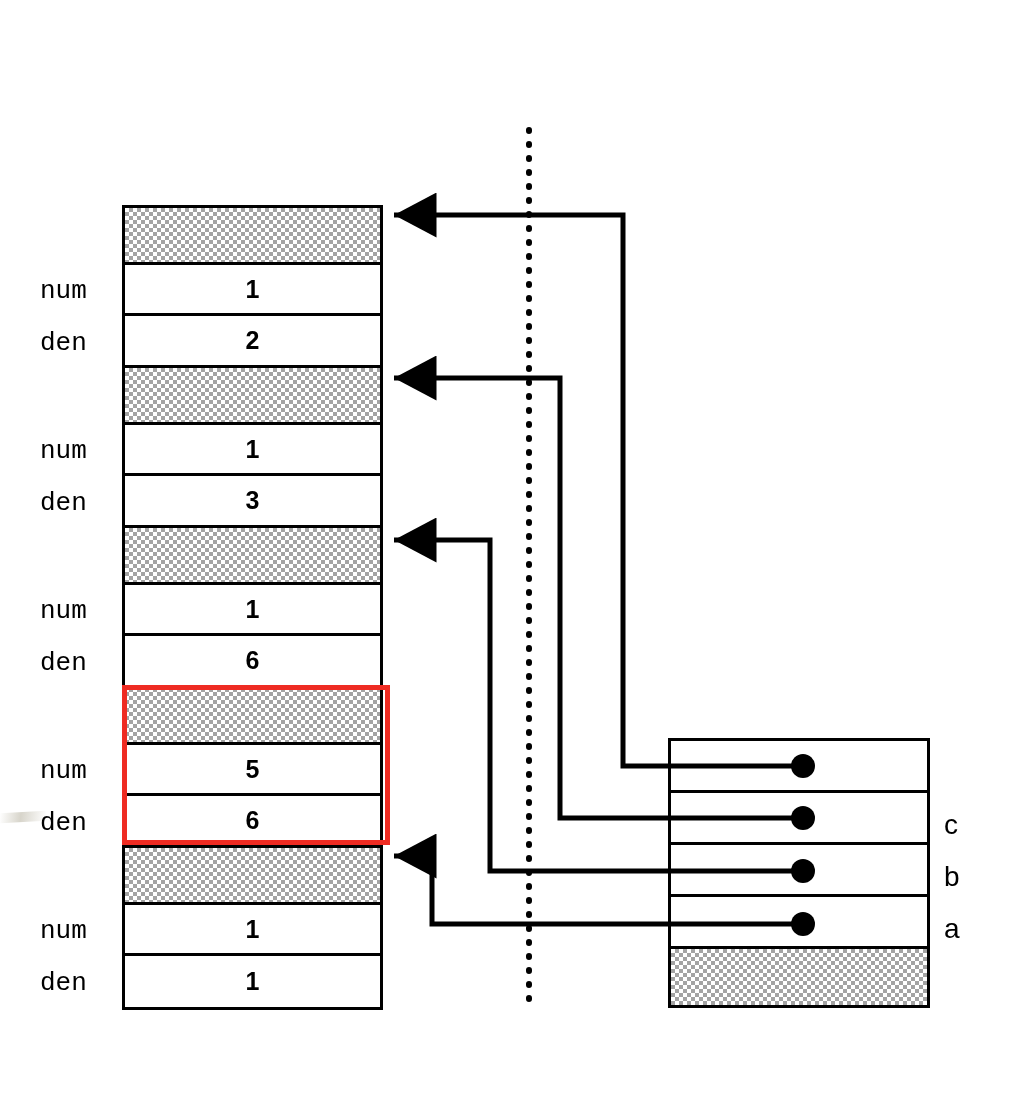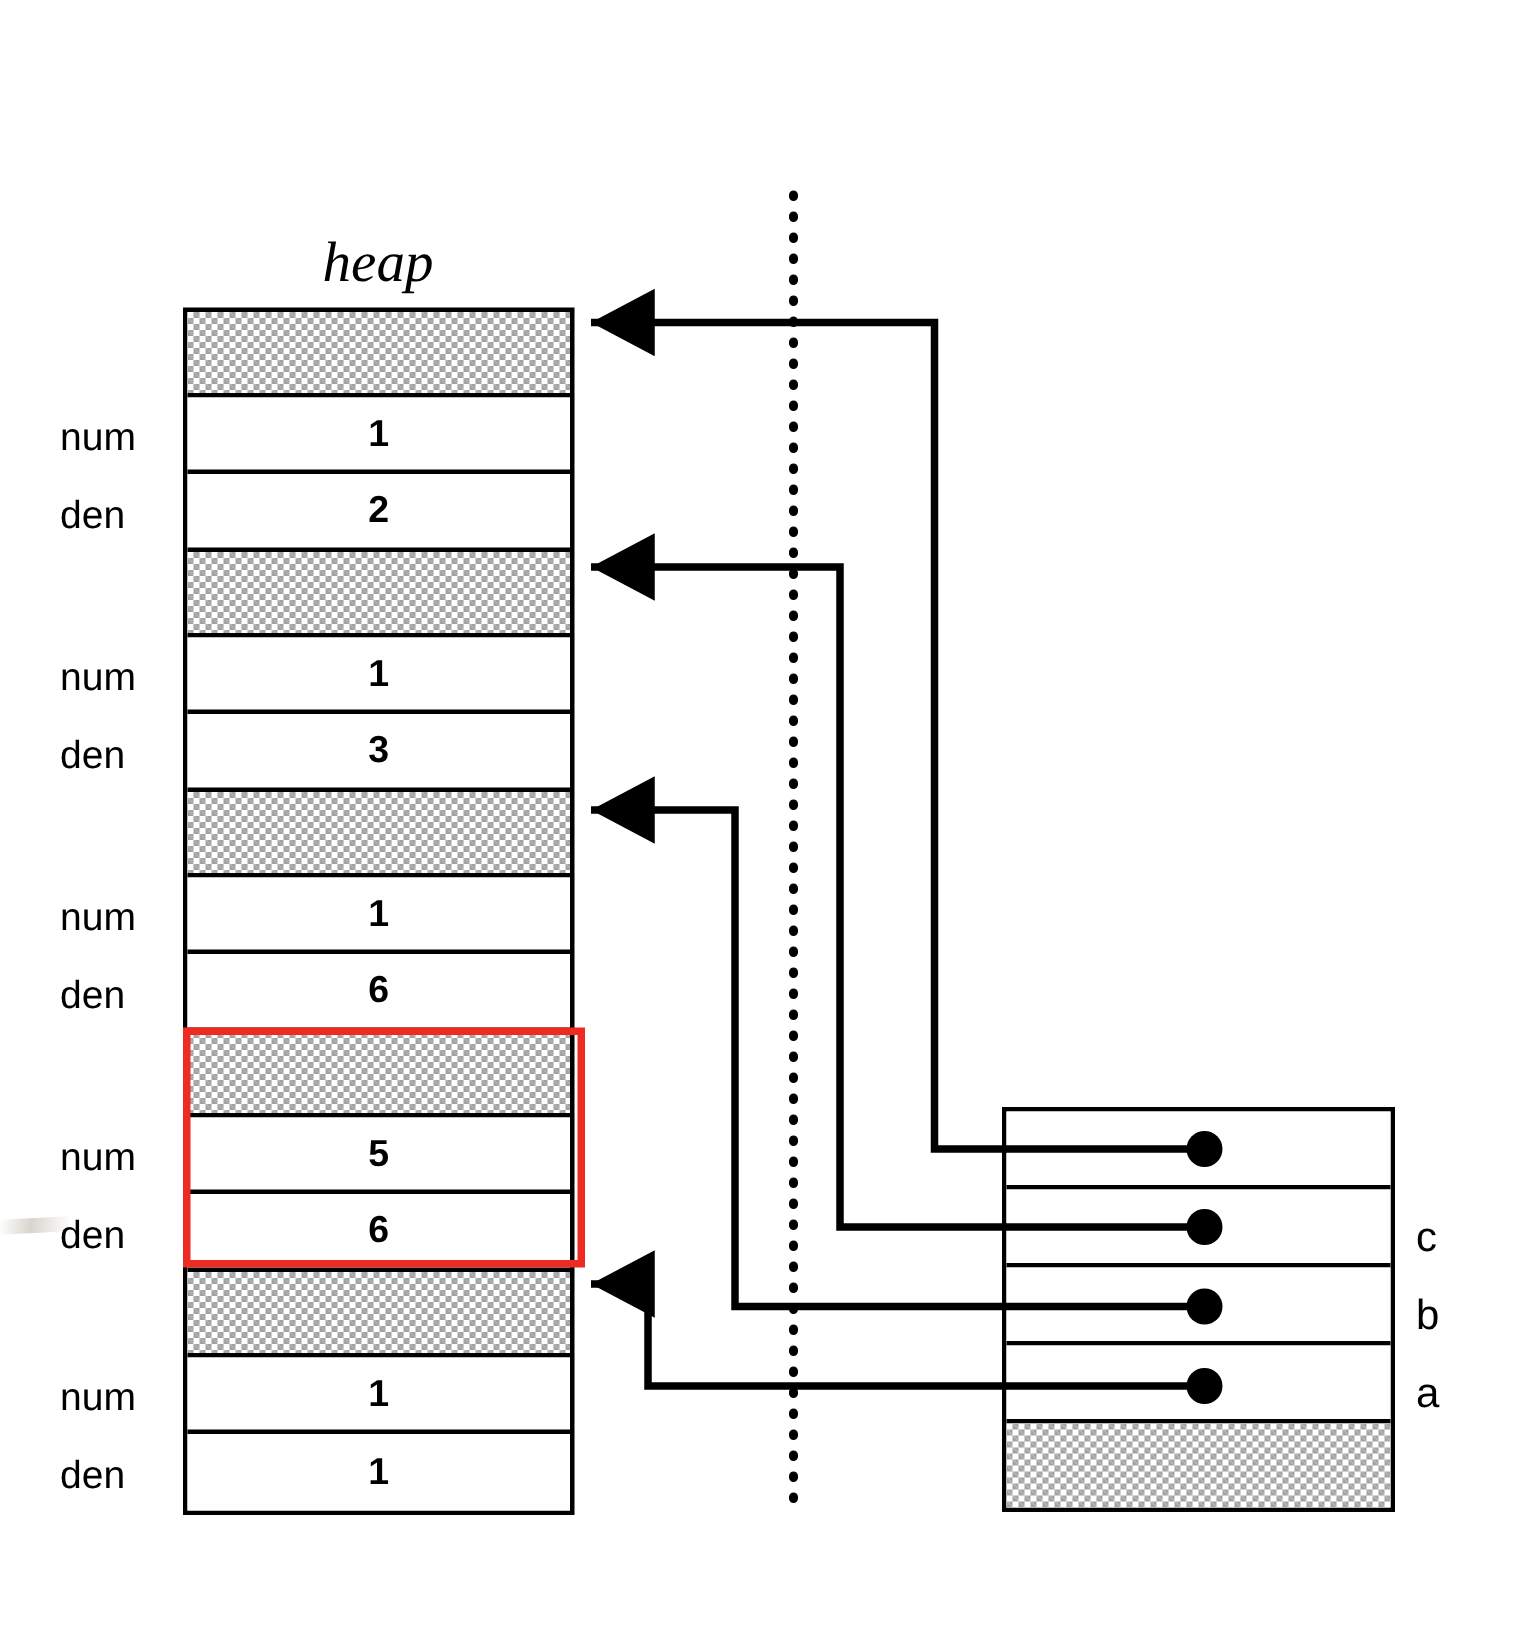--- a/index.html
+++ b/index.html
@@ -56,21 +56,21 @@
       linear-gradient(45deg,#a3a3a3 25%,transparent 25%,transparent 75%,#a3a3a3 75%),
       linear-gradient(45deg,#a3a3a3 25%,transparent 25%,transparent 75%,#a3a3a3 75%);
     background-size:8px 8px;
     background-position:0 0, 4px 4px;
     background-color:#ffffff;
   }
 
   
   .field-label{
     position:absolute;
-    font-family:Liberation Sans, sans-serif;
+    font-family:Liberation Mono, monospace;
     font-size:26px;
     color:#000;
     line-height:1;
     white-space:nowrap;
     text-align:left;
   }
 
   
   .var-label{
     position:absolute;
@@ -101,21 +101,20 @@
     pointer-events:none;
   }
 </style>
 </head>
 <body>
 
 <div id="stage">
 
   <div id="edge-artifact"></div>
 
-  <div class="title" id="heap-title">heap</div>
 
   <div class="region" id="heap-box" style="left:122px;top:205px;width:261px;height:805px;">
 
     <div class="cell checker" style="left:0;top:0;width:255px;height:57px;"></div>
     <div class="cell" style="left:0;top:57px;width:255px;height:51px;">
       <span class="val">1</span>
     </div>
     <div class="cell" style="left:0;top:108px;width:255px;height:52px;">
       <span class="val">2</span>
     </div>

